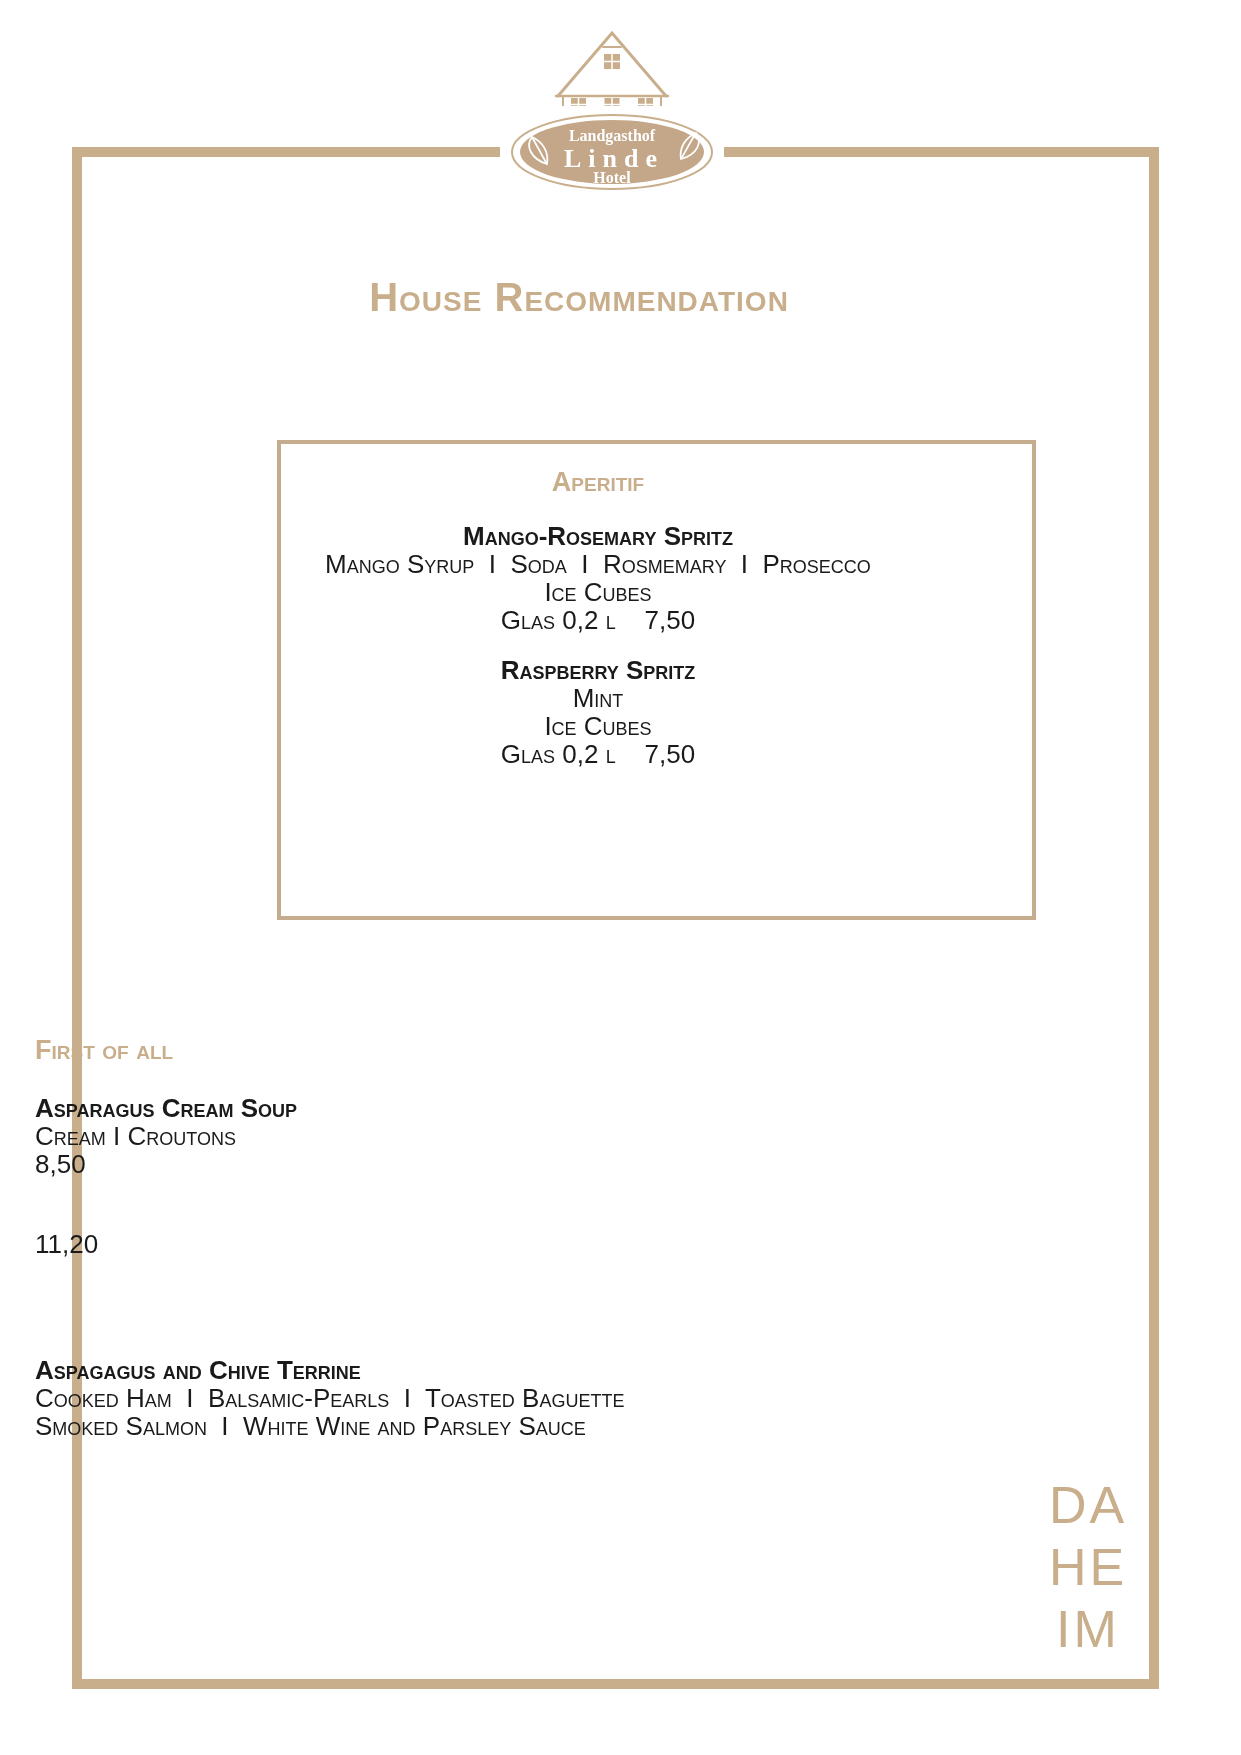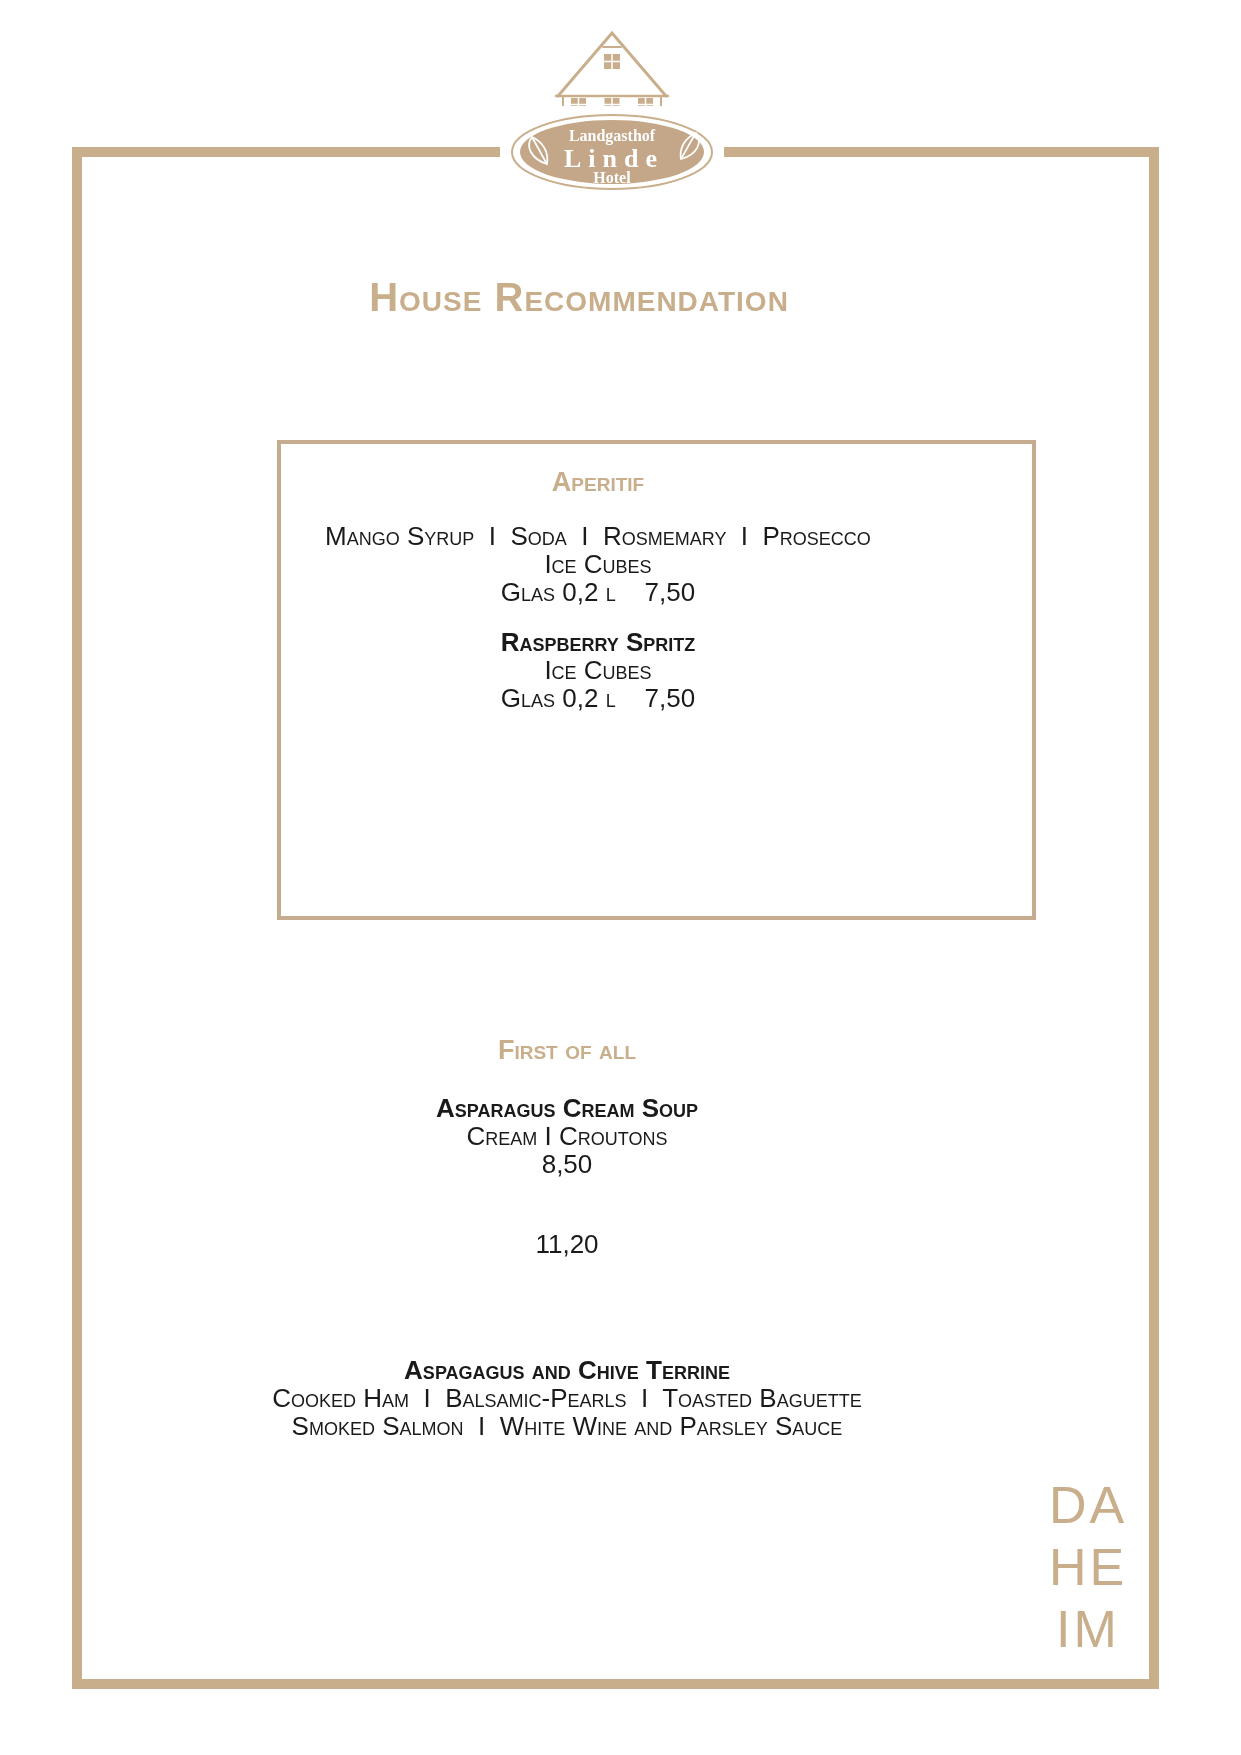--- a/index.html
+++ b/index.html
@@ -60,21 +60,21 @@
   .item-name, .menu-line {
     font-size:26px; line-height:28px;
     font-variant:small-caps;
     color:var(--text,#1A1A1A);
     white-space:pre-wrap;
   }
   .item-name { font-weight:bold; }
   .aperitif-box .menu-item + .menu-item { margin-top:22px; }
   .first-section {
     position:absolute; top:1036px; left:0; width:1134px;
-    text-align:center; z-index:2;
+    z-index:2;padding-left:35px;
   }
   .first-section .section-heading { margin-bottom:30px; }
   .first-section .menu-item.optional { margin-top:52px; }
   .first-section .menu-item.terrine  { margin-top:98px; }
   .daheim {
     position:absolute; left:1040px; top:1474px; width:96px;
     text-align:center;
     font-size:52px; line-height:62px; letter-spacing:3px;
     color:var(--accent,#C9AE8C);
     z-index:3;
@@ -124,27 +124,29 @@
   </g>
 </svg>
 
 <h1 class="title">House Recommendation</h1>
 
 <section class="aperitif-box">
   <div class="box-inner">
     <h2 class="section-heading">Aperitif</h2>
 
     <div class="menu-item">
+      <div class="item-name">Mango-Rosemary Spritz</div>
       <div class="menu-line">Mango Syrup  I  Soda  I  Rosmemary  I  Prosecco</div>
       <div class="menu-line">Ice Cubes</div>
       <div class="menu-line">Glas 0,2 l    7,50</div>
     </div>
 
     <div class="menu-item">
       <div class="item-name">Raspberry Spritz</div>
+      <div class="menu-line">Mint</div>
       <div class="menu-line">Ice Cubes</div>
       <div class="menu-line">Glas 0,2 l    7,50</div>
     </div>
   </div>
 </section>
 
 <section class="first-section">
   <h2 class="section-heading">First of all</h2>
 
   <div class="menu-item">

